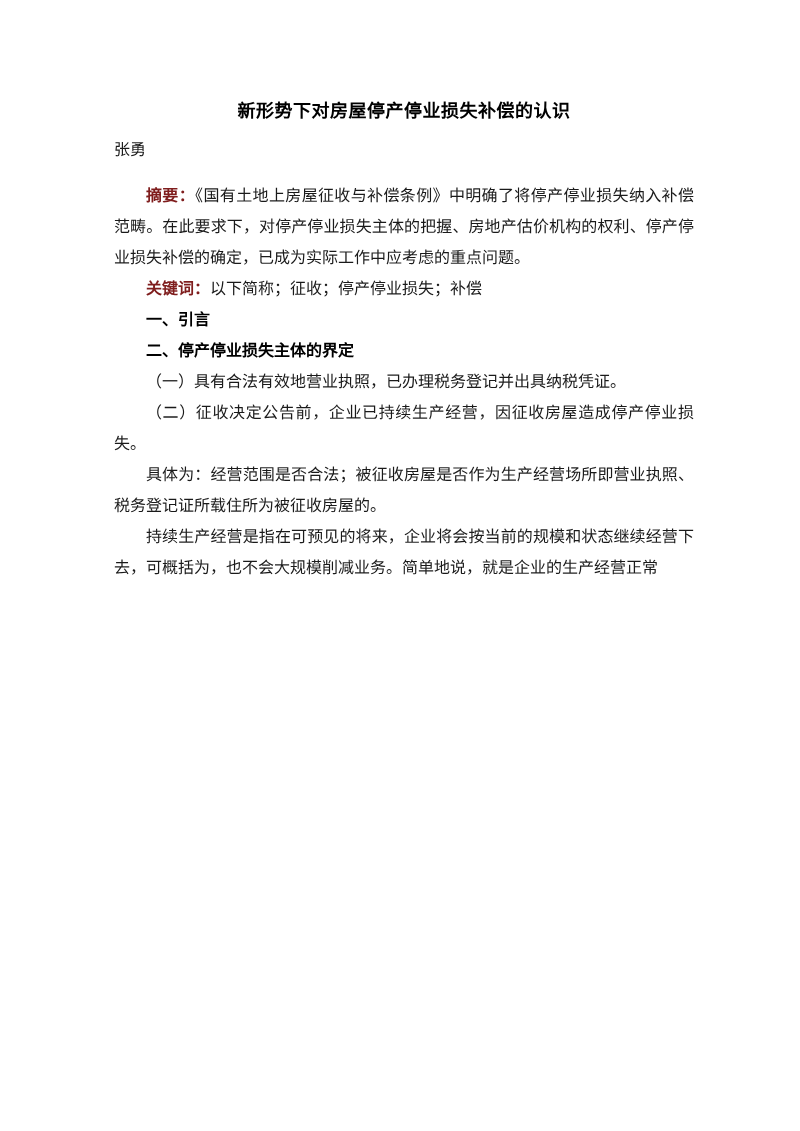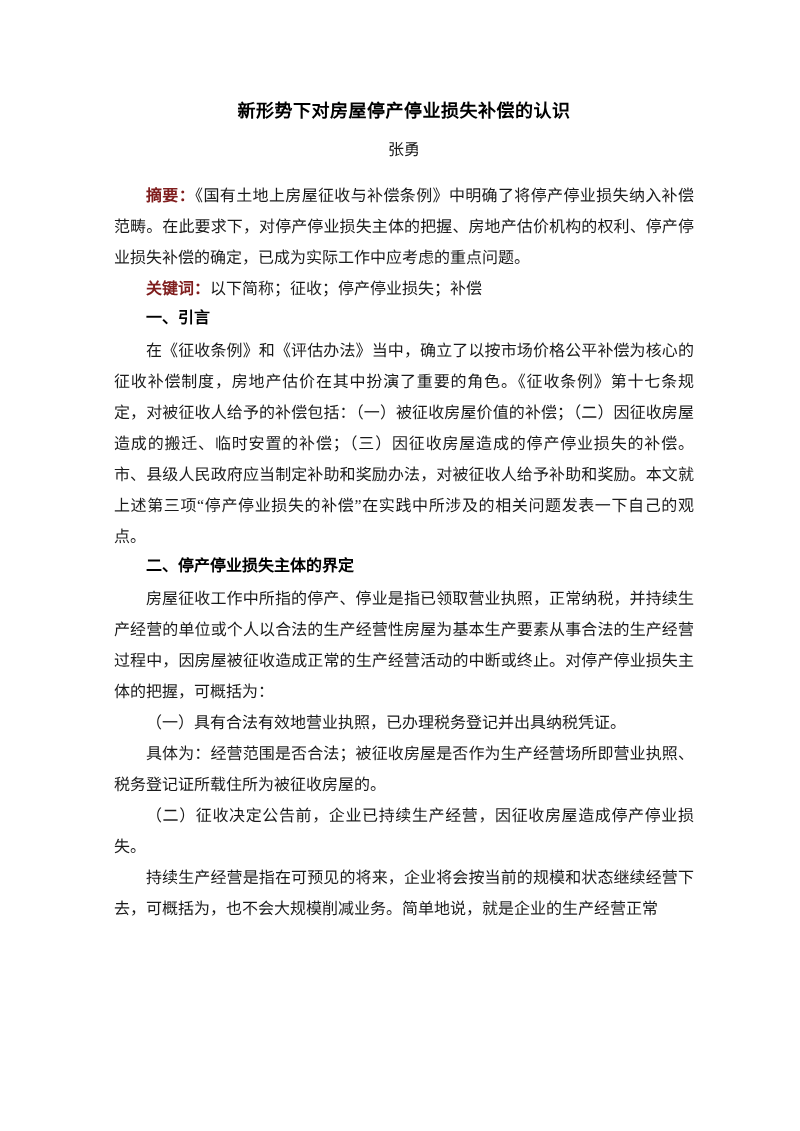--- a/index.html
+++ b/index.html
@@ -28,42 +28,42 @@
     font-size: 18px;
     line-height: 30px;
     text-align: center;
     letter-spacing: 0.5px;
     color: #000000;
   }
   .doc-author {
     margin: 10px 0 0 0;
     font-size: 16px;
     line-height: 28px;
-    text-align: center;
+    text-align: left;
     color: #1a1a1a;
   }
   .doc-body {
     margin-top: 16px;
     font-size: 16px;
   }
   .para {
     margin: 0;
     text-indent: 2em;
     line-height: 31px;
     text-align: justify;
     color: #1a1a1a;
   }
   .inline-label {
     font-family: "Liberation Sans", "DejaVu Sans", sans-serif;
     font-weight: bold;
     color: #7f1d1d;
   }
   .heading {
     margin: 0;
-    font-family: Liberation Mono, monospace;
+    font-family: Liberation Serif, serif;
     font-weight: bold;
     font-size: 16px;
     line-height: 31px;
     text-indent: 2em;
     text-align: left;
     color: #000000;
   }
 </style>
 </head>
 <body>
@@ -76,28 +76,26 @@
 
   <div class="doc-body">
 
     <p class="para"><span class="inline-label">摘要：</span><span>《国有土地上房屋征收与补偿条例》中明确了将停产停业损失纳入补偿范畴。在此要求下，对停产停业损失主体的把握、房地产估价机构的权利、停产停业损失补偿的确定，已成为实际工作中应考虑的重点问题。</span></p>
 
     <p class="para"><span class="inline-label">关键词：</span><span>以下简称；征收；停产停业损失；补偿</span></p>
 
     <h2 class="heading">一、引言</h2>
 
 
-    <p class="para">在《征收条例》和《评估办法》当中，确立了以按市场价格公平补偿为核心的征收补偿制度，房地产估价在其中扮演了重要的角色。《征收条例》第十七条规定，对被征收人给予的补偿包括：（一）被征收房屋价值的补偿；（二）因征收房屋造成的搬迁、临时安置的补偿；（三）因征收房屋造成的停产停业损失的补偿。市、县级人民政府应当制定补助和奖励办法，对被征收人给予补助和奖励。本文就上述第三项“停产停业损失的补偿”在实践中所涉及的相关问题发表一下自己的观点。</p>
 
     <h2 class="heading">二、停产停业损失主体的界定</h2>
 
-    <p class="para">房屋征收工作中所指的停产、停业是指已领取营业执照，正常纳税，并持续生产经营的单位或个人以合法的生产经营性房屋为基本生产要素从事合法的生产经营过程中，因房屋被征收造成正常的生产经营活动的中断或终止。对停产停业损失主体的把握，可概括为：</p>
 
     <p class="para">（一）具有合法有效地营业执照，已办理税务登记并出具纳税凭证。</p>
 
+    <p class="para">（二）征收决定公告前，企业已持续生产经营，因征收房屋造成停产停业损失。</p>
+
     <p class="para">具体为：经营范围是否合法；被征收房屋是否作为生产经营场所即营业执照、税务登记证所载住所为被征收房屋的。</p>
-
-    <p class="para">（二）征收决定公告前，企业已持续生产经营，因征收房屋造成停产停业损失。</p>
 
     <p class="para">持续生产经营是指在可预见的将来，企业将会按当前的规模和状态继续经营下去，可概括为，也不会大规模削减业务。简单地说，就是企业的生产经营正常</p>
 
   </div>
 </div>
 
 </body></html>

